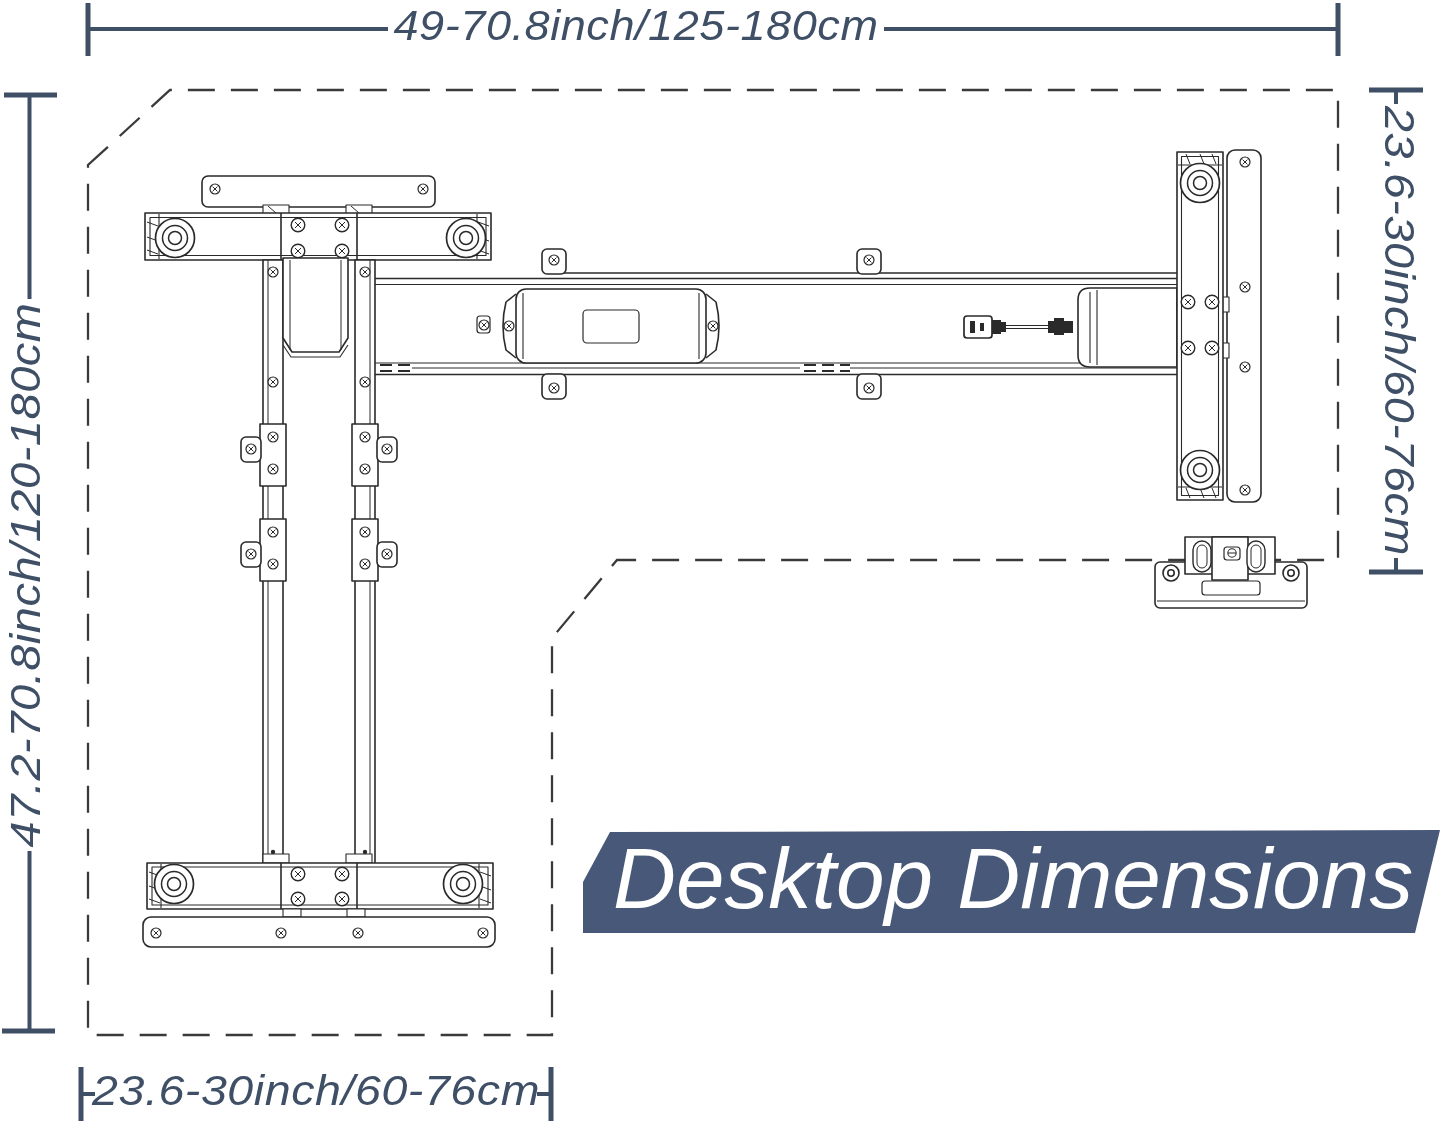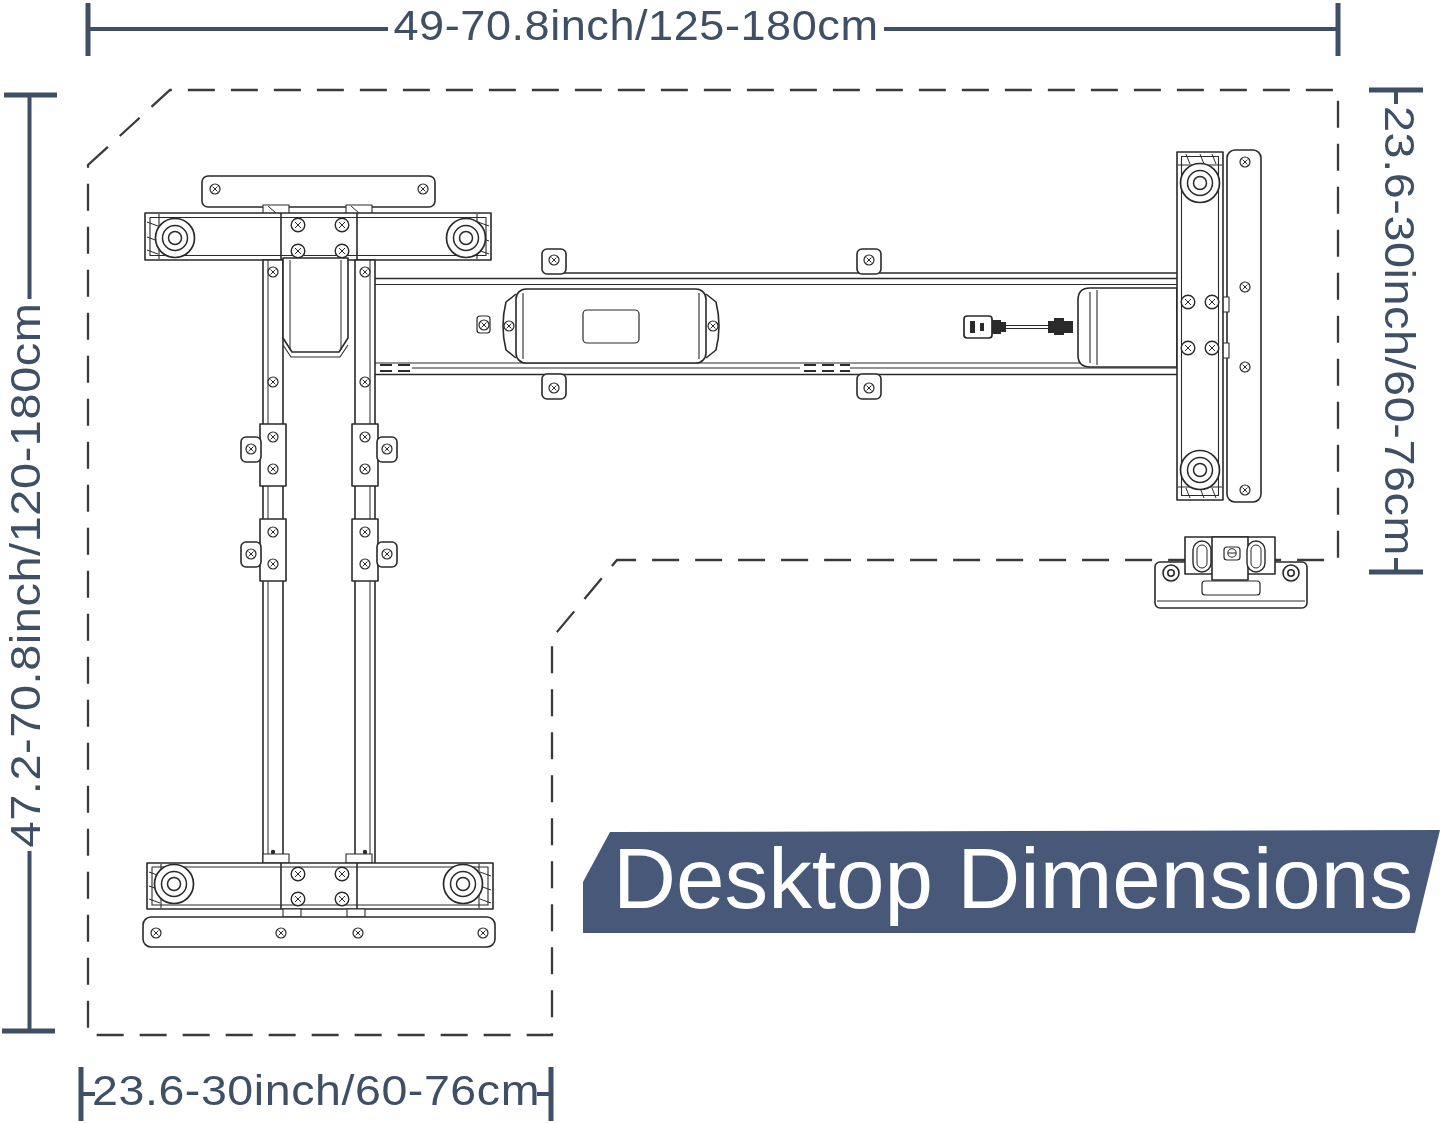--- a/index.html
+++ b/index.html
@@ -1,16 +1,16 @@
 <!DOCTYPE html>
 <html><head>
 <meta charset="utf-8">
 <style>
   html,body{margin:0;padding:0;background:#fff;}
-  .stage{position:relative;width:1445px;height:1123px;background:#fff;overflow:hidden;}
+  .stage{position:relative;width:1445px;height:1123px;background:#fff;overflow:hidden;font-style:italic;}
   svg{display:block;}
   svg text{font-family:"Liberation Sans", sans-serif;}
   .dimtext{font-size:42px;letter-spacing:0.5px;}
   .bannertext{font-size:86px;}
 </style>
 </head>
 <body>
 
 <div class="stage">
 <svg width="1445" height="1123" viewBox="0 0 1445 1123">

